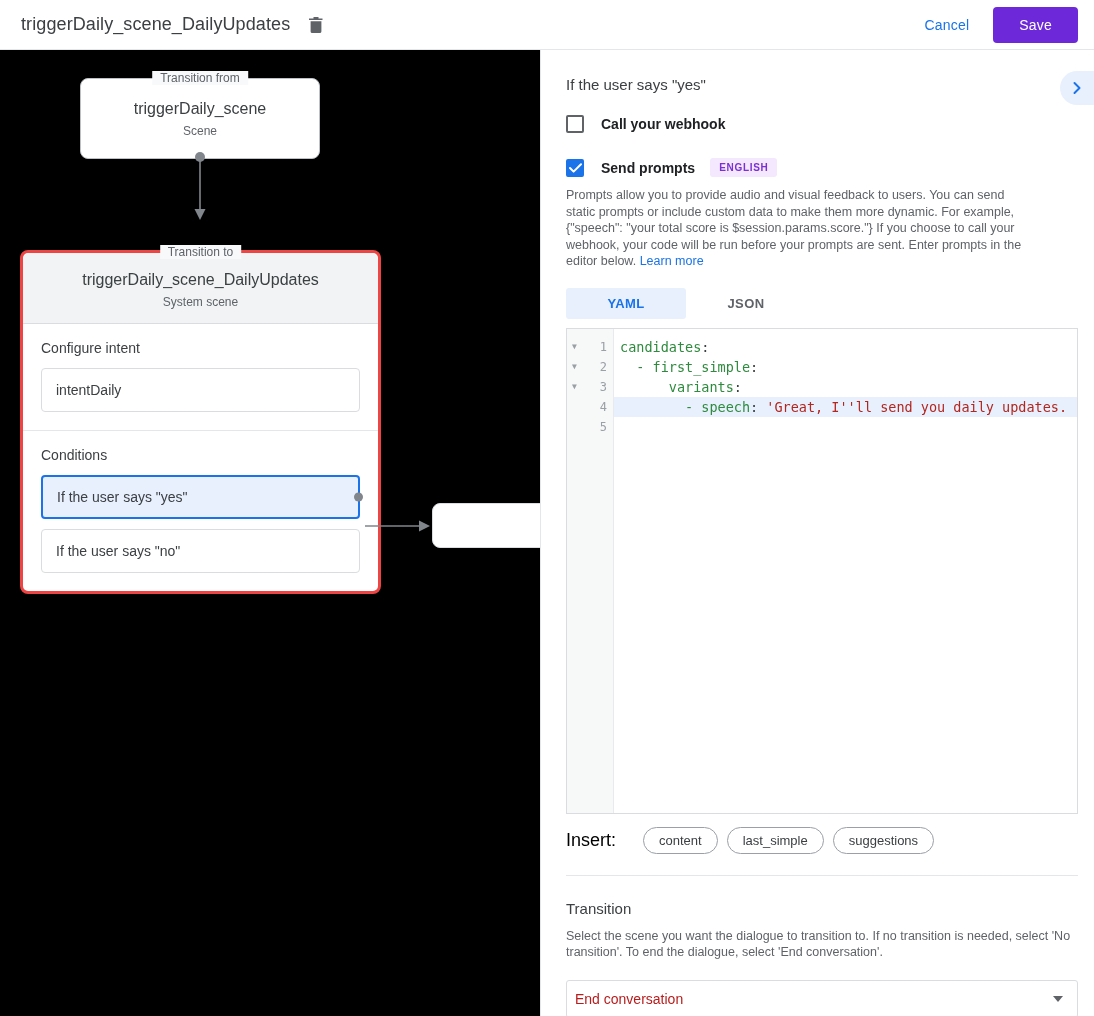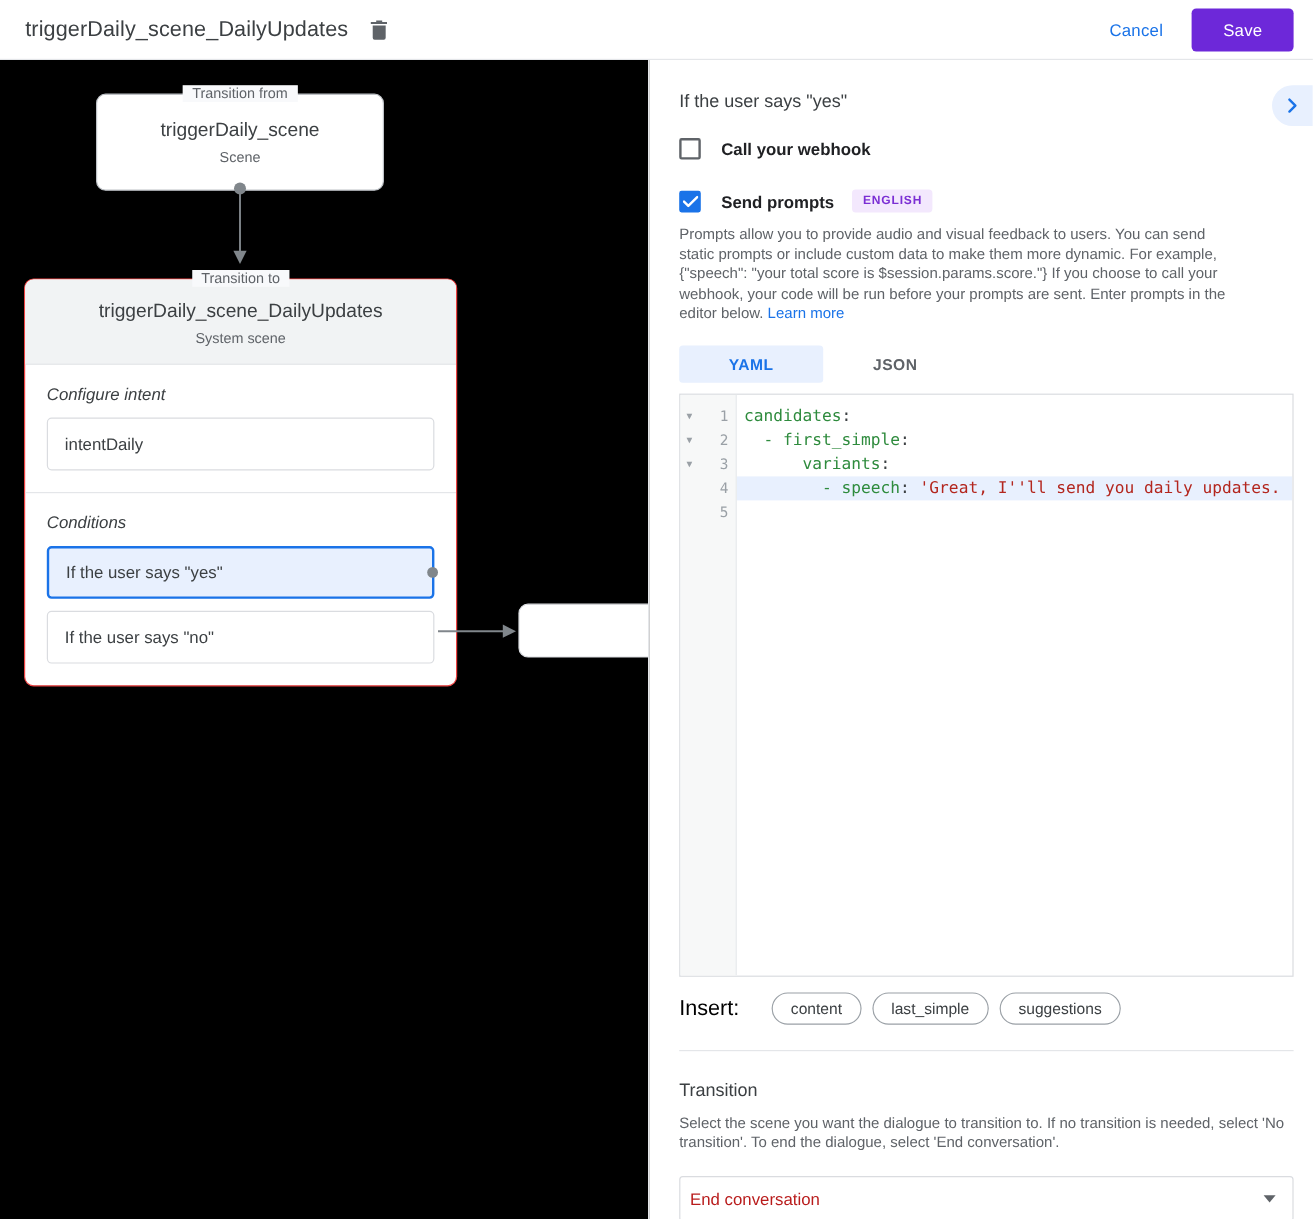--- a/index.html
+++ b/index.html
@@ -86,42 +86,42 @@
     align-items: center; justify-content: center;
   }
   #node-from .node-title { font-size: 16px; color: #3c4043; }
   #node-from .node-sub   { font-size: 12px; color: #5f6368; margin-top: 6px; }
 
   
   #connector-v { position: absolute; left: 180px; top: 100px; width: 40px; height: 75px; }
 
   
   #node-to {
-    left: 20px; top: 182px;
+    left: 20px; top: 200px;
     width: 361px;
-    border: 1px solid #ef4444;
+    border: 3px solid #ef4444;
     border-radius: 8px;
     background: #ffffff;
     position: absolute;
     overflow: visible;
   }
   #node-to-header {
     background: #f1f3f4;
     border-bottom: 1px solid #dadce0;
     border-radius: 7px 7px 0 0;
     padding: 18px 12px 14px;
     text-align: center;
   }
   #node-to-header .node-title { font-size: 16px; color: #3c4043; }
   #node-to-header .node-sub   { font-size: 12px; color: #5f6368; margin-top: 6px; }
 
   .card-section { padding: 16px 18px 18px; }
   #intent-section { border-bottom: 1px solid #e4e6e9; }
   .section-label {
-    font-size: 14px; color: #3c4043; margin-bottom: 12px; font-style: italic;
+    font-size: 14px; color: #3c4043; margin-bottom: 12px;
   }
   .field-box {
     border: 1px solid #dadce0;
     border-radius: 4px;
     background: #ffffff;
     height: 44px;
     display: flex; align-items: center;
     padding: 0 14px;
     font-size: 14px; color: #3c4043;
     cursor: pointer;

